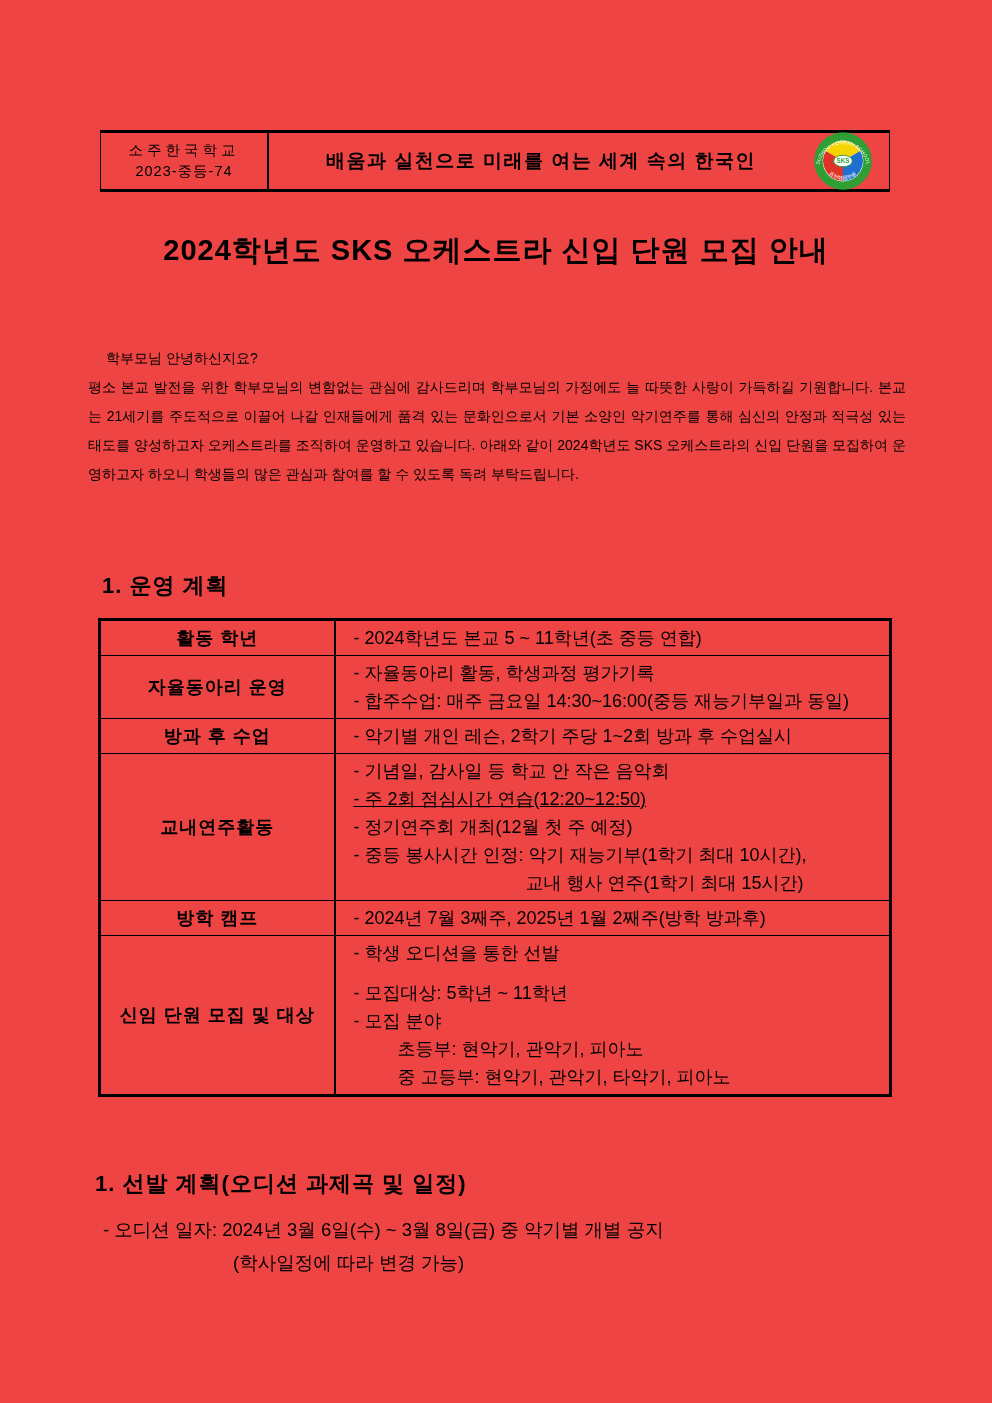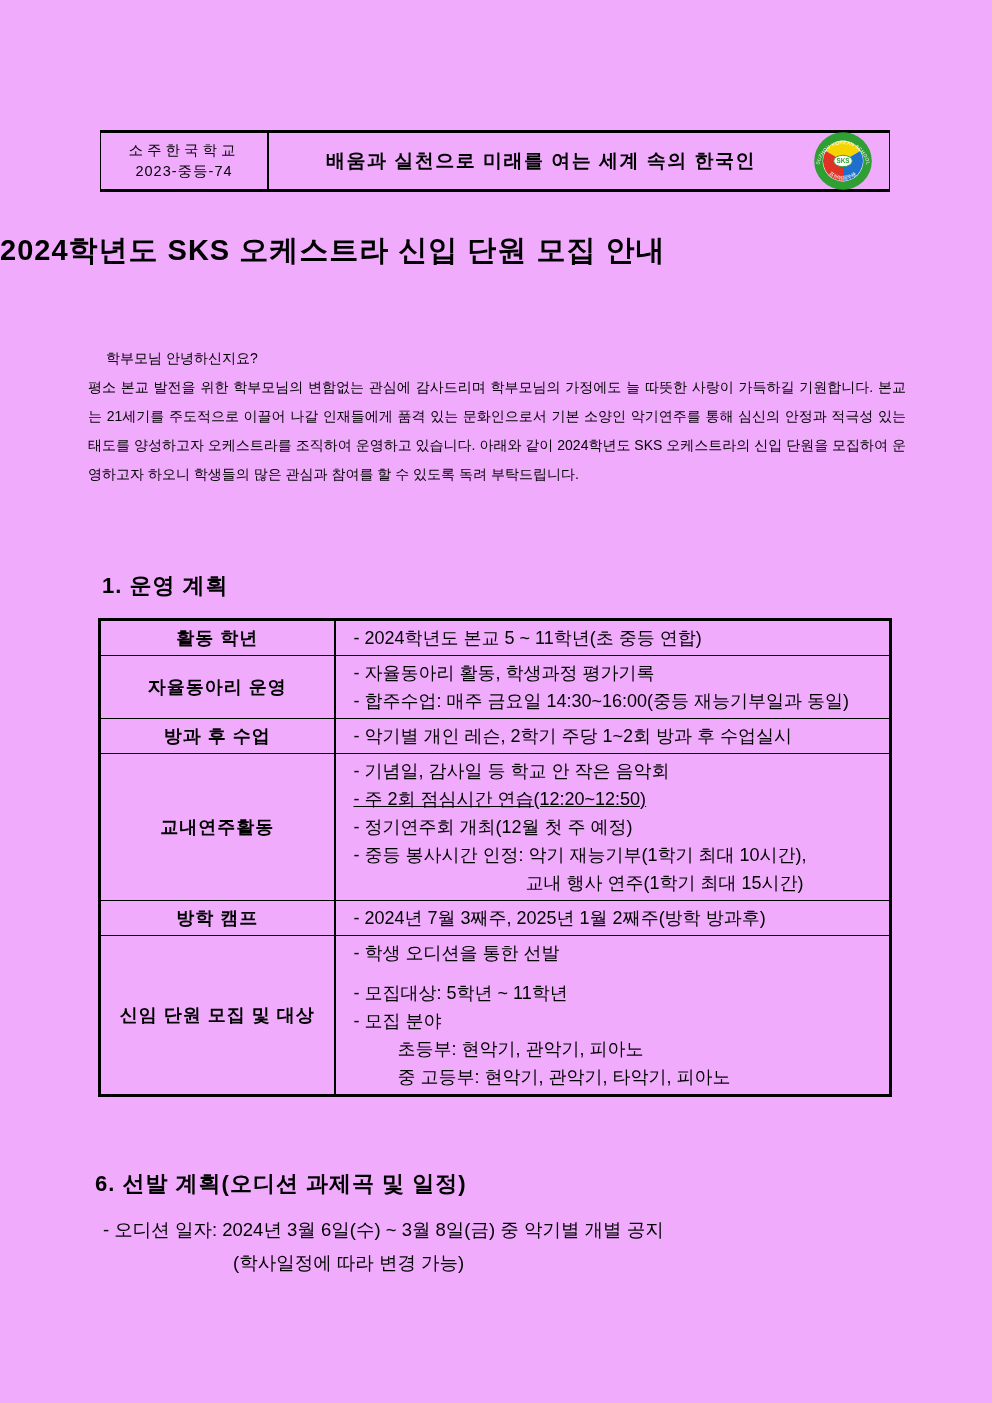--- a/index.html
+++ b/index.html
@@ -5,21 +5,21 @@
   * { margin: 0; padding: 0; box-sizing: border-box; }
   html, body { background: #ffffff; }
   body {
     font-family: "Liberation Sans", "DejaVu Sans", sans-serif;
     color: #000;
   }
   .page {
     position: relative;
     width: 992px;
     height: 1403px;
-    background: #f0abfc;
+    background: #ef4444;
     overflow: hidden;
   }
 
   
   .header-box {
     position: absolute;
     top: 130px; left: 100px;
     width: 790px; height: 62px;
     border: 1px solid #000;
     border-top-width: 3px;
@@ -53,20 +53,21 @@
     margin: 0 16px 0 0;
     align-self: center;
     flex: 0 0 auto;
   }
 
   
   .doc-title {
     position: absolute;
     top: 231px; left: 0;
     width: 100%;
+    text-align: center;
     font-size: 29px;
     font-weight: bold;
     letter-spacing: 1px;
   }
 
   
   .greeting {
     position: absolute;
     top: 344px; left: 88px;
     width: 818px;
@@ -205,20 +206,20 @@
             <div class="cell-line" style="padding-left: 0px; margin-top: 12px;">- 모집대상: 5학년 ~ 11학년</div>
             <div class="cell-line" style="padding-left: 0px;">- 모집 분야</div>
             <div class="cell-line" style="padding-left: 44px;">초등부: 현악기, 관악기, 피아노</div>
             <div class="cell-line" style="padding-left: 44px;">중 고등부: 현악기, 관악기, 타악기, 피아노</div>
           </td>
         </tr>
       </tbody>
   </table>
 
   <div class="section2">
-    <h2 class="section-heading">6. 선발 계획(오디션 과제곡 및 일정)</h2>
+    <h2 class="section-heading">1. 선발 계획(오디션 과제곡 및 일정)</h2>
     <div>
         <div class="s2-line" style="padding-left: 8px;">- 오디션 일자: 2024년 3월 6일(수) ~ 3월 8일(금) 중 악기별 개별 공지</div>
         <div class="s2-line" style="padding-left: 138px;">(학사일정에 따라 변경 가능)</div>
       </div>
   </div>
 
 </div>
 
 </body></html>

